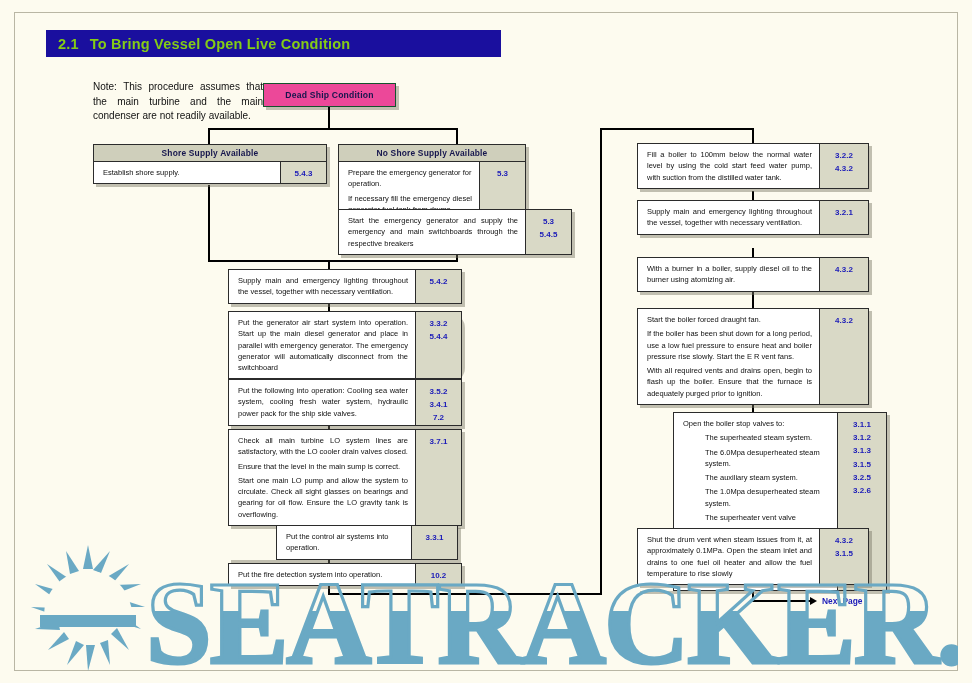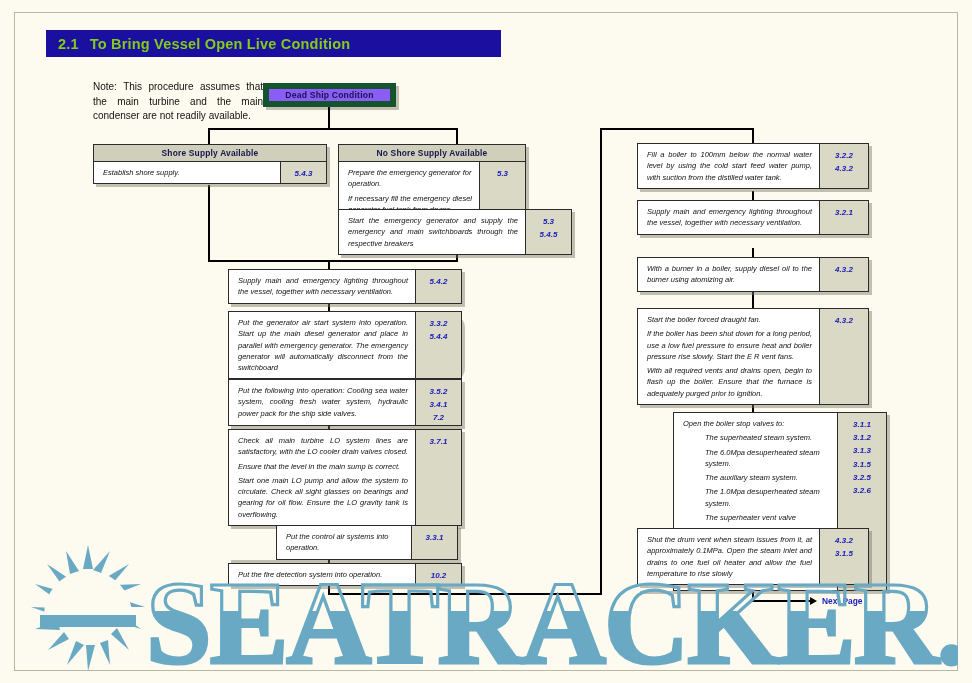--- a/index.html
+++ b/index.html
@@ -55,21 +55,20 @@
     color:#15154d;
     text-align:center;
     padding:3px 0 3px;
     letter-spacing:.2px;
   }
   .fbox .row{
     display:flex;
     border:1px solid #2b2b2b;
     background:#3b82f6;
     box-sizing:border-box;
-    font-style:italic;
   }
   .fbox .body{
     flex:1 1 auto;
     padding:5px 7px 5px 9px;
     font-size:7.5px;
     line-height:1.5;
     color:#111;
     text-align:justify;
     background:#ffffff;
   }
@@ -86,22 +85,22 @@
     font-size:8px;font-weight:bold;
     text-align:center;
     padding-top:5px;
     line-height:1.65;
   }
   .fbox.wide .ref{width:48px;flex:0 0 48px;}
 
   
   .deadship{
     position:absolute;left:263px;top:83px;width:133px;height:24px;
-    background:#8b5cf6;
-    border:6px solid #14532d;
+    background:#ec4899;
+    border:1px solid #14532d;
     box-shadow:3px 3px 0 rgba(120,118,100,.45);
     font-size:8.6px;font-weight:bold;color:#15154d;
     display:flex;align-items:center;justify-content:center;
     box-sizing:border-box;
     letter-spacing:.2px;
   }
 
   
   .ln{position:absolute;background:#000;}
   .lnv{width:2px;}

